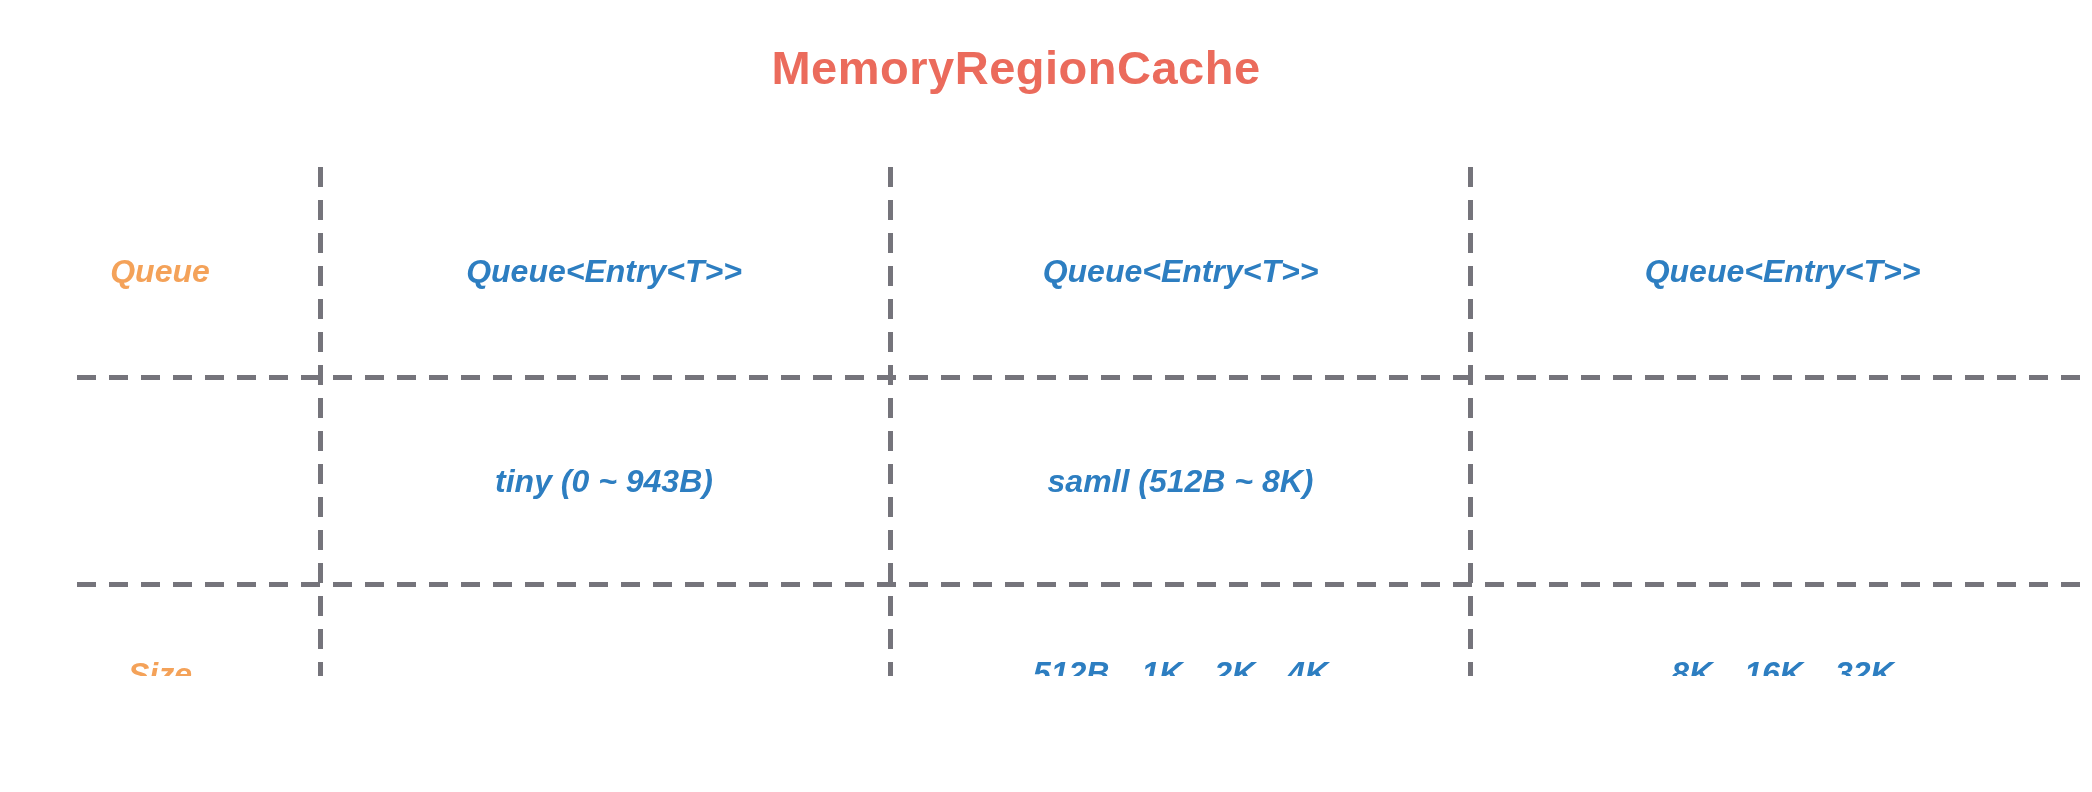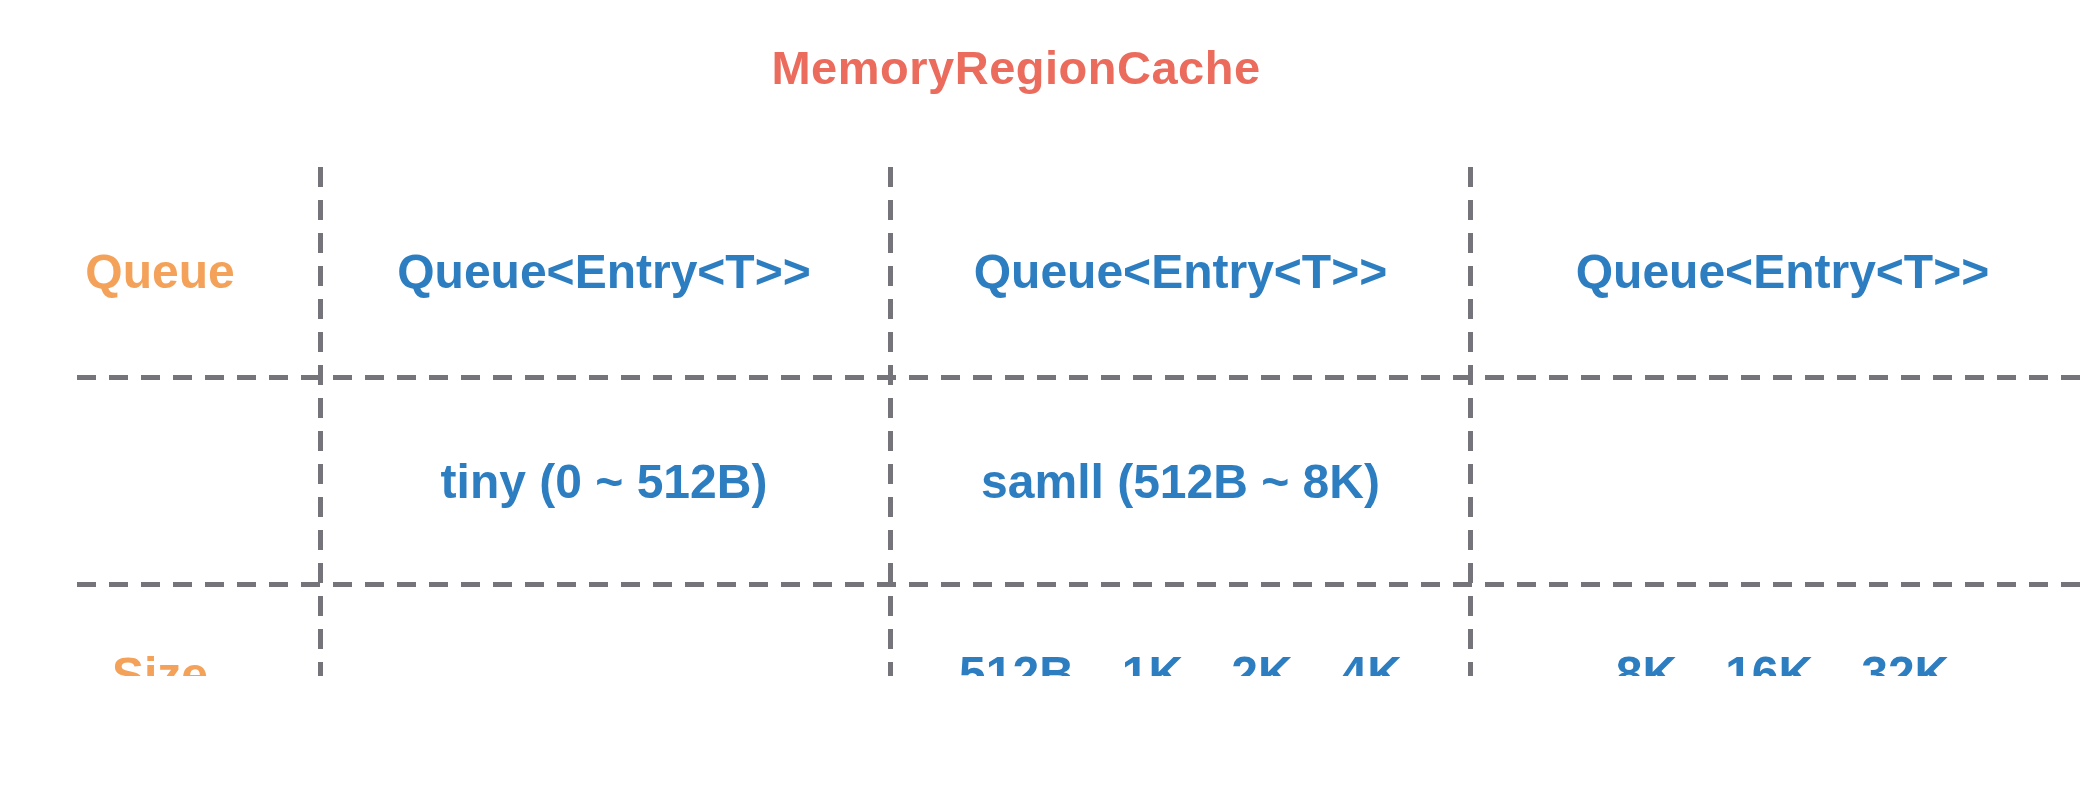--- a/index.html
+++ b/index.html
@@ -60,22 +60,23 @@
     );
   }
   .hline-1 { top: 375px; }
   .hline-2 { top: 582px; }
   
   .cell {
     position: absolute;
     display: flex;
     align-items: center;
     justify-content: center;
-    font-size: 48px;
+    font-size: 32px;
     white-space: nowrap;
+    font-style: italic;
   }
   .row-1 { top: 167px; height: 208px; }
   .row-2 { top: 380px; height: 202px; }
   .row-3 { top: 574px; height: 200px; }
   .col-0 { left: 0;      width: 320px; }
   .col-1 { left: 320px;  width: 568px; }
   .col-2 { left: 893px;  width: 575px; }
   .col-3 { left: 1473px; width: 619px; }
   .label-cell { color: var(--label-orange, #f4a259); }
   .value-cell { color: var(--value-blue, #2d7ec1); }
@@ -112,21 +113,21 @@
   <div class="vline vline-2"></div>
   <div class="vline vline-3"></div>
   <div class="hline hline-1"></div>
   <div class="hline hline-2"></div>
 
   <div class="cell row-1 col-0 label-cell">Queue</div>
   <div class="cell row-1 col-1 value-cell">Queue&lt;Entry&lt;T&gt;&gt;</div>
   <div class="cell row-1 col-2 value-cell">Queue&lt;Entry&lt;T&gt;&gt;</div>
   <div class="cell row-1 col-3 value-cell">Queue&lt;Entry&lt;T&gt;&gt;</div>
 
-  <div class="cell row-2 col-1 value-cell">tiny (0 ~ 512B)</div>
+  <div class="cell row-2 col-1 value-cell">tiny (0 ~ 943B)</div>
   <div class="cell row-2 col-2 value-cell">samll (512B ~ 8K)</div>
 
   <div class="cell row-3 col-0 label-cell">Size</div>
   <div class="cell row-3 col-2 value-cell">512B、1K、2K、4K</div>
   <div class="cell row-3 col-3 value-cell">8K、16K、32K</div>
 
   <div class="watermark">
     <span class="watermark-text">@拉勾教育</span>
   </div>
 

